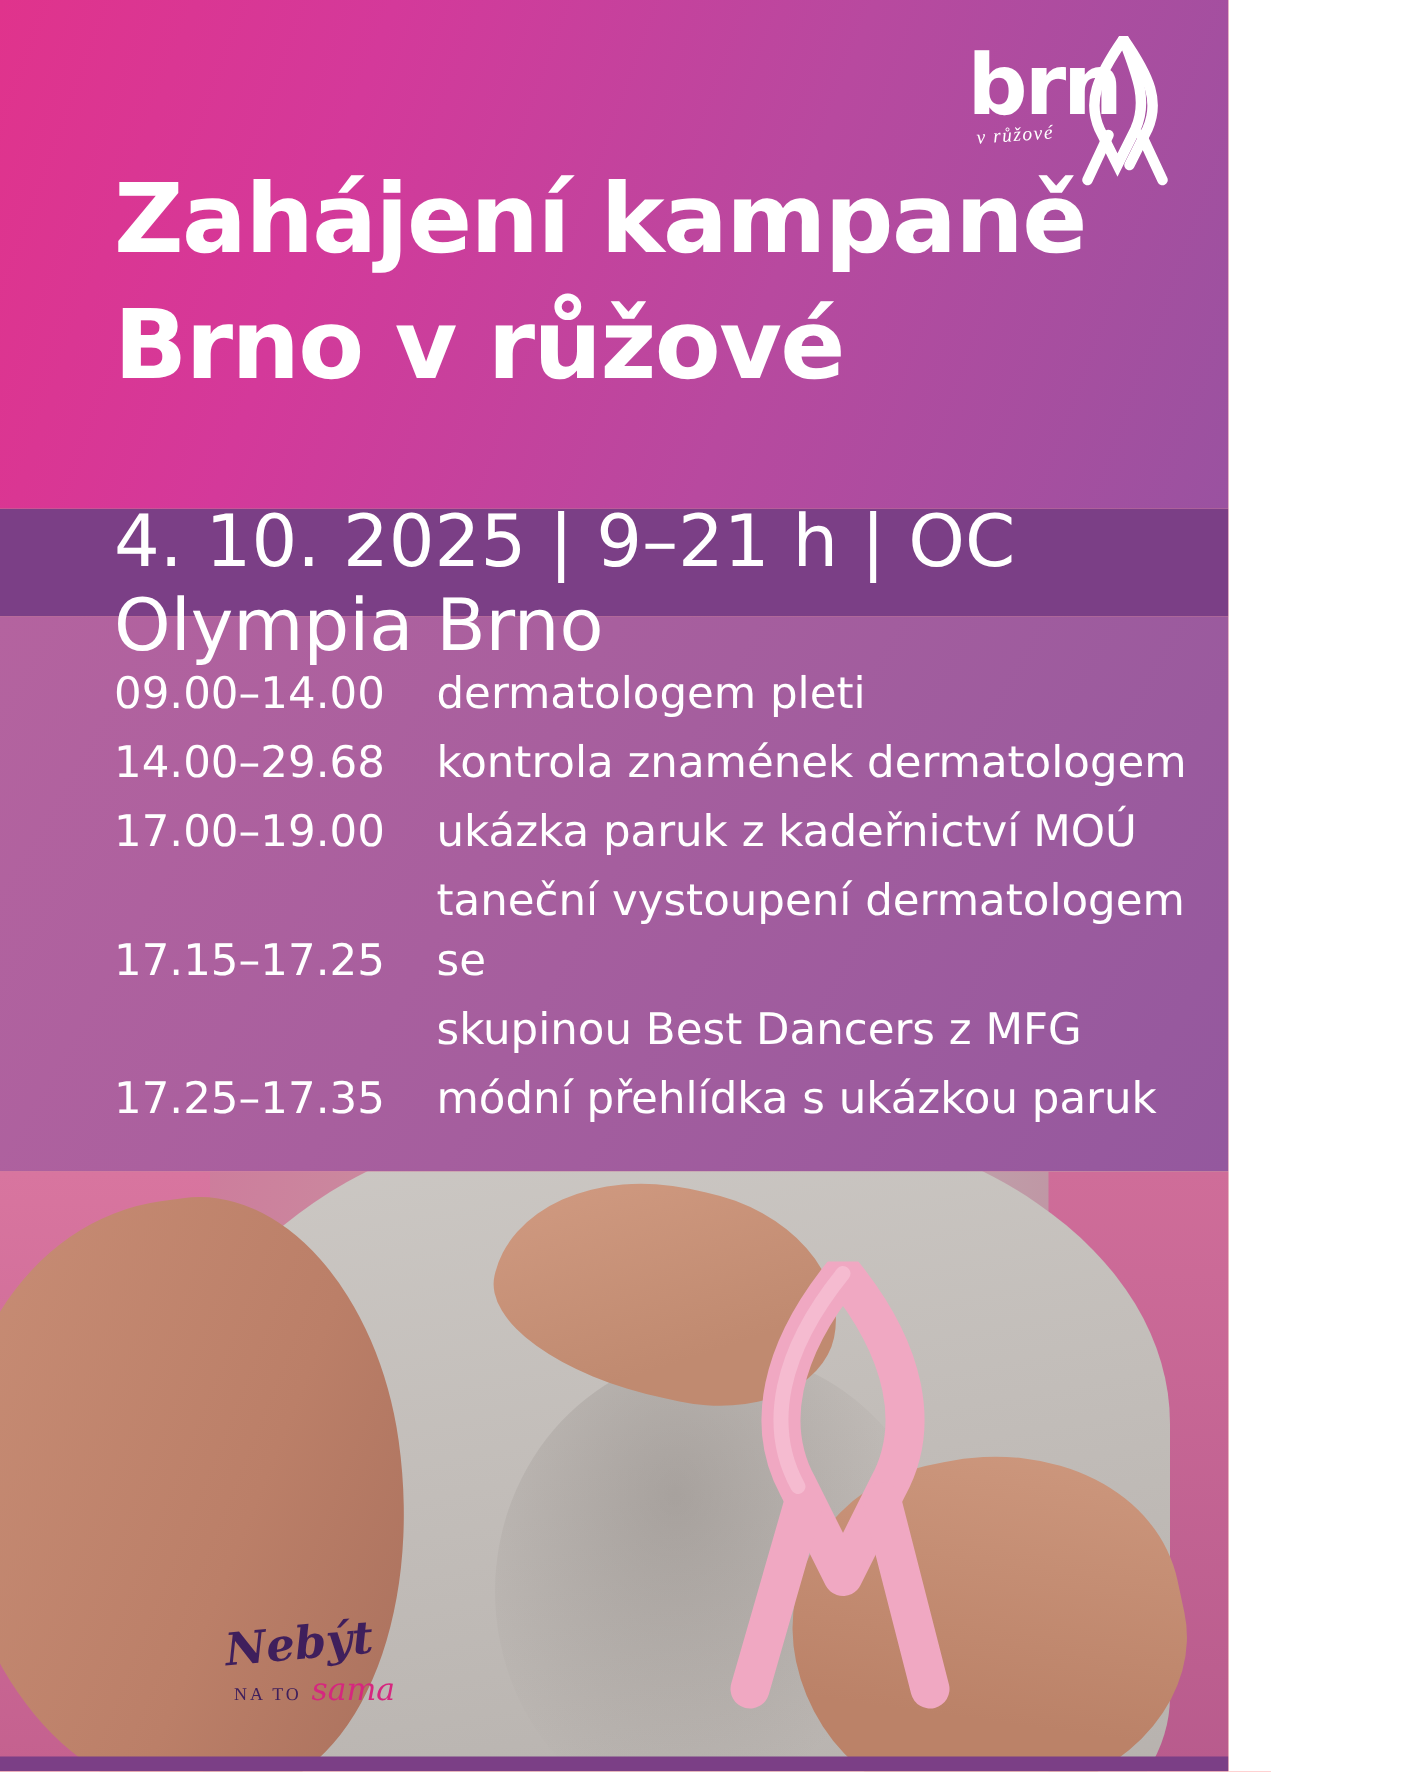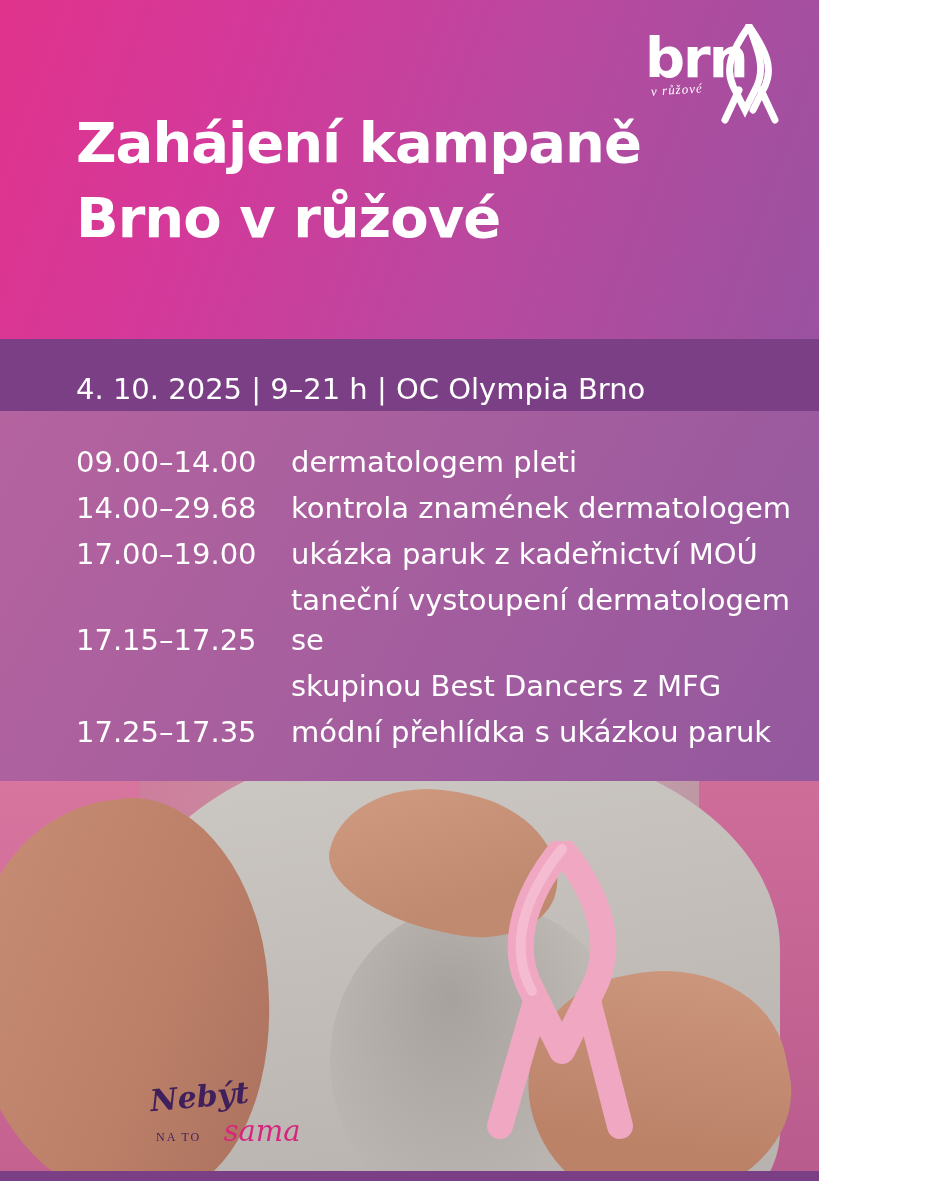--- a/index.html
+++ b/index.html
@@ -58,39 +58,39 @@
     top: 0;
     right: 0;
   }
 
   .title {
     position: absolute;
     left: 76px;
     top: 112px;
     width: 760px;
     color: #ffffff;
-    font-size: 56px;
+    font-size: 64px;
     font-weight: bold;
     line-height: 1.12;
     letter-spacing: -1px;
     font-family: "DejaVu Sans", sans-serif;
   }
   .title .line2 { display: block; margin-top: 12px; }
 
   
   .datebar {
     height: 72px;
     background: #7b3f86;
     display: flex;
     align-items: center;
     padding-left: 76px;
   }
   .datebar-text {
     color: #ffffff;
-    font-size: 29px;
+    font-size: 48px;
     font-weight: 500;
     letter-spacing: 0px;
     font-family: "DejaVu Sans", sans-serif;
     margin-top: 28px;
   }
 
   
   .program {
     background: linear-gradient(120deg, #b4639f 0%, #a85f9e 40%, #94589e 100%);
     padding: 32px 0 40px 76px;
@@ -210,23 +210,23 @@
   .hash-l2 {
     font-family: Liberation Serif, serif;
     font-size: 12px;
     color: #3f1f5c;
     letter-spacing: 2px;
     margin-left: 6px;
   }
   .hash-l3 {
     font-family: "DejaVu Serif", serif;
     font-style: italic;
-    font-size: 29px;
+    font-size: 21px;
     color: #d6277f;
-    margin-left: 18px;
+    margin-left: 2px;
     text-align: right;
   }
   .bottom-bar {
     position: absolute;
     bottom: 0; left: 0;
     width: 100%;
     height: 10px;
     background: #7b3f86;
   }
 </style>

